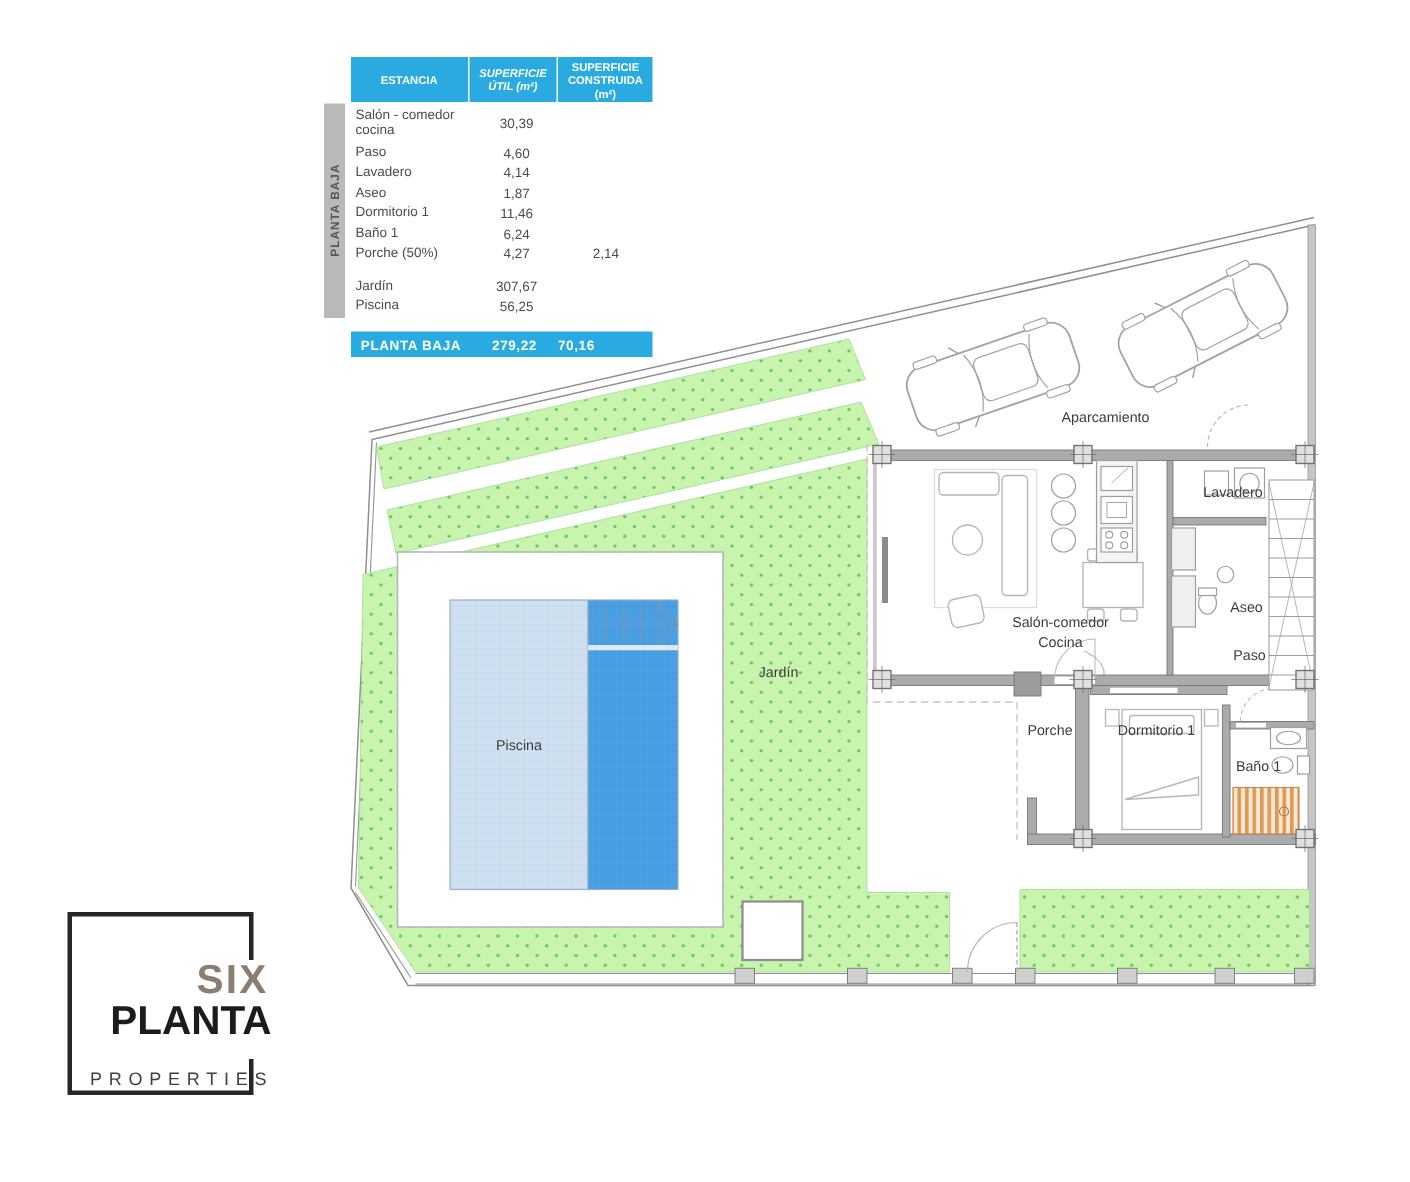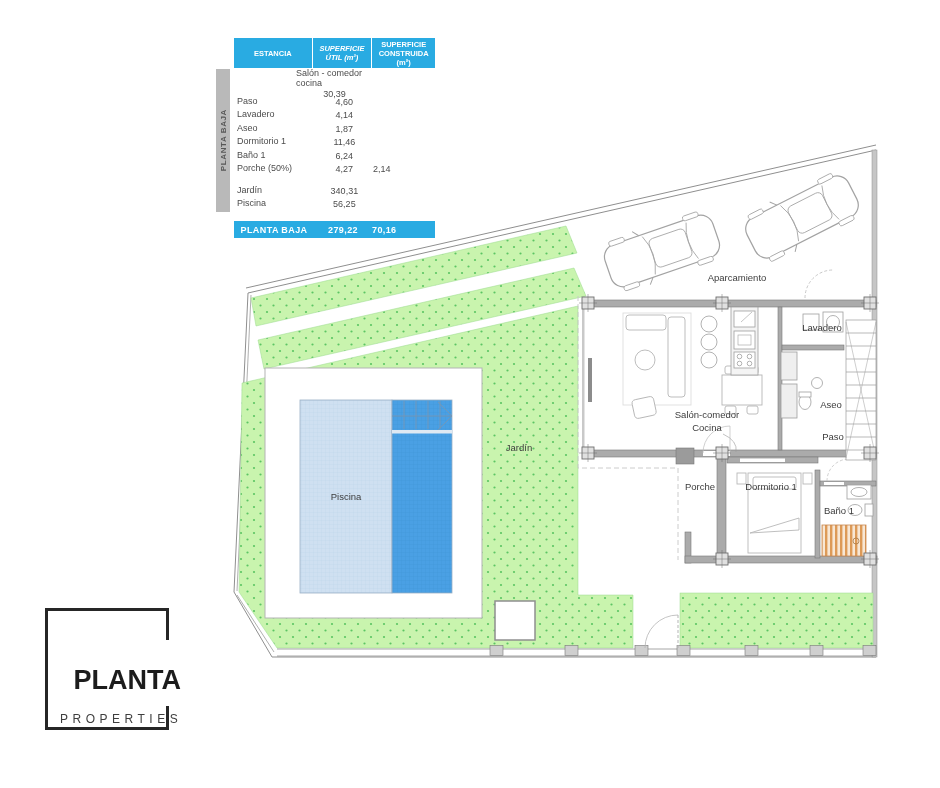--- a/index.html
+++ b/index.html
@@ -27,24 +27,24 @@
       display:flex;align-items:center;justify-content:center;text-align:center;line-height:1.2;}
   .hc.h1{width:78px;}
   .hc.h2{width:59px;font-style:italic;}
   .hc.h3{width:63px;}
   .sidebar{position:absolute;left:0;top:31px;width:14px;height:143px;background:var(--sidebar_gray);
       display:flex;align-items:center;justify-content:center;}
   .sidebar span{writing-mode:vertical-rl;transform:rotate(180deg);font-size:8px;font-weight:bold;
       color:#575757;letter-spacing:.6px;white-space:nowrap;}
   .tbody{position:absolute;left:18px;top:31px;width:201px;font-size:9px;}
   .trow{display:flex;align-items:center;height:13.5px;}
-  .trow.tall{height:26px;flex-direction:column;}
+  .trow.tall{height:26px;}
   .trow .c-name{width:80px;padding-left:3px;line-height:1.1;}
   .trow .c-util{width:58px;text-align:center;}
-  .trow .c-built{width:63px;text-align:left;}
+  .trow .c-built{width:63px;text-align:center;}
   .tspacer{height:8px;}
   .tfoot{position:absolute;left:18px;top:183px;width:201px;height:17px;background:var(--accent_blue);
       display:flex;align-items:center;color:#fff;font-weight:bold;font-size:9px;letter-spacing:.4px;}
   .tfoot .c-name{width:80px;text-align:center;}
   .tfoot .c-util{width:58px;text-align:center;}
   .tfoot .c-built{width:63px;text-align:left;}
   
   .plan{position:absolute;left:225px;top:140px;width:665px;height:530px;}
   .plan text{font-family:"Liberation Sans",sans-serif;font-size:9.5px;fill:#3c3c3c;}
   
@@ -101,21 +101,21 @@
       <span class="c-built"></span>
     </div>
     <div class="trow">
       <span class="c-name">Porche (50%)</span>
       <span class="c-util">4,27</span>
       <span class="c-built">2,14</span>
     </div>
     <div class="tspacer"></div>
     <div class="trow">
       <span class="c-name">Jardín</span>
-      <span class="c-util">340,31</span>
+      <span class="c-util">307,67</span>
       <span class="c-built"></span>
     </div>
     <div class="trow">
       <span class="c-name">Piscina</span>
       <span class="c-util">56,25</span>
       <span class="c-built"></span>
     </div>
   </div>
   <div class="tfoot">
     <span class="c-name">PLANTA BAJA</span>
@@ -363,15 +363,16 @@
     <text x="121" y="360">Piscina</text>
     <text x="475" y="350">Porche</text>
     <text x="546" y="350">Dormitorio 1</text>
     <text x="614" y="374">Baño 1</text>
   </g>
 </svg>
 
 <div class="logo">
   <div class="frame"></div>
   <div class="gap"></div>
+  <div class="six">SIX</div>
   <div class="seconds">PLANTA</div>
   <div class="properties">PROPERTIES</div>
 </div>
 
 </body></html>

